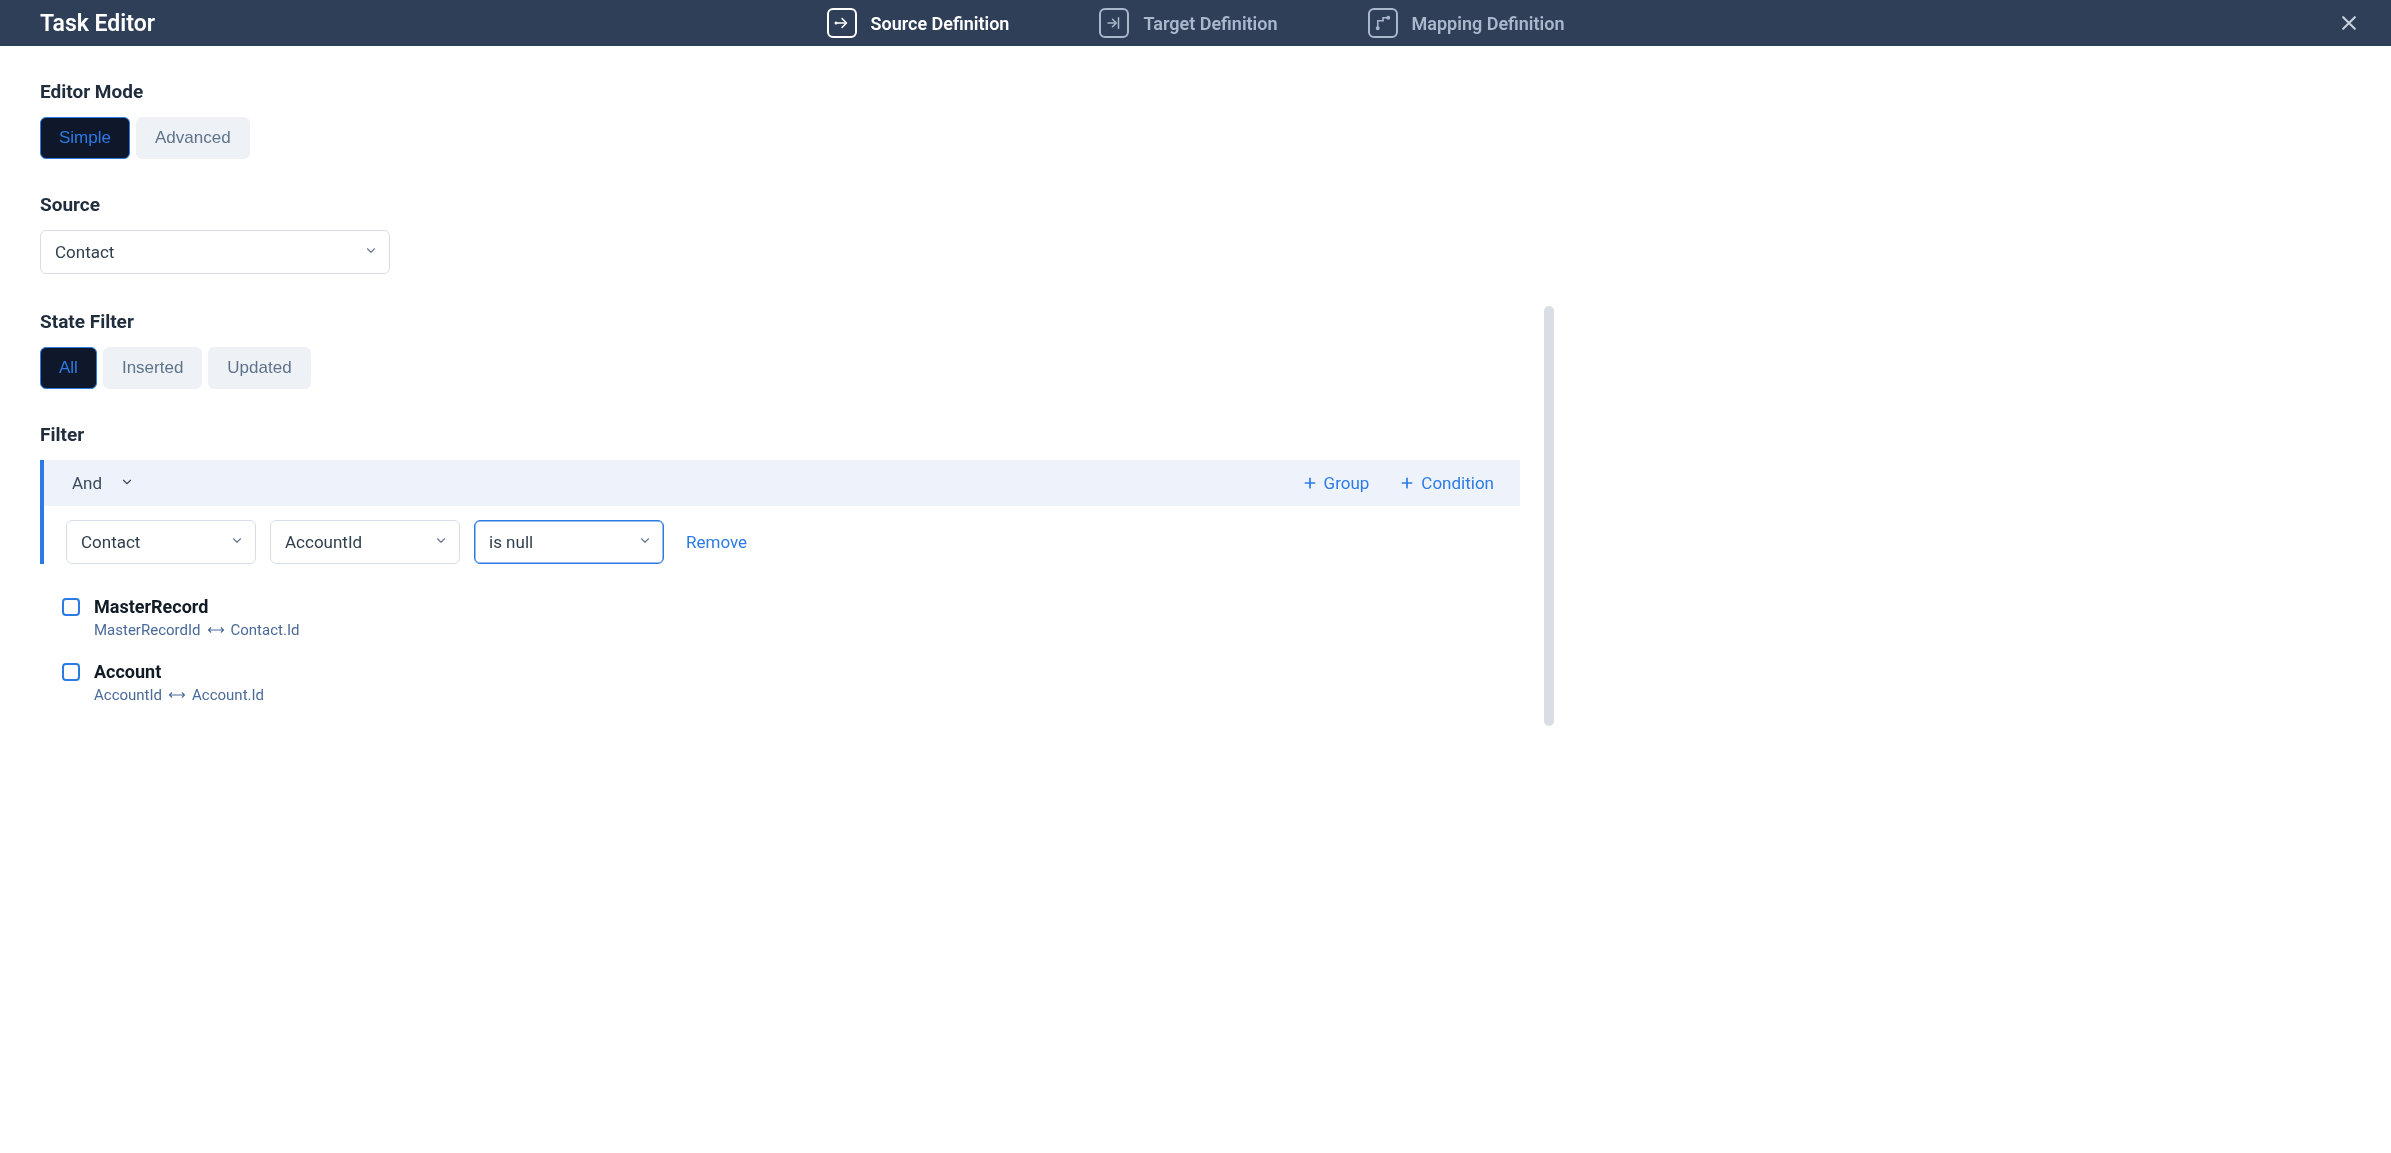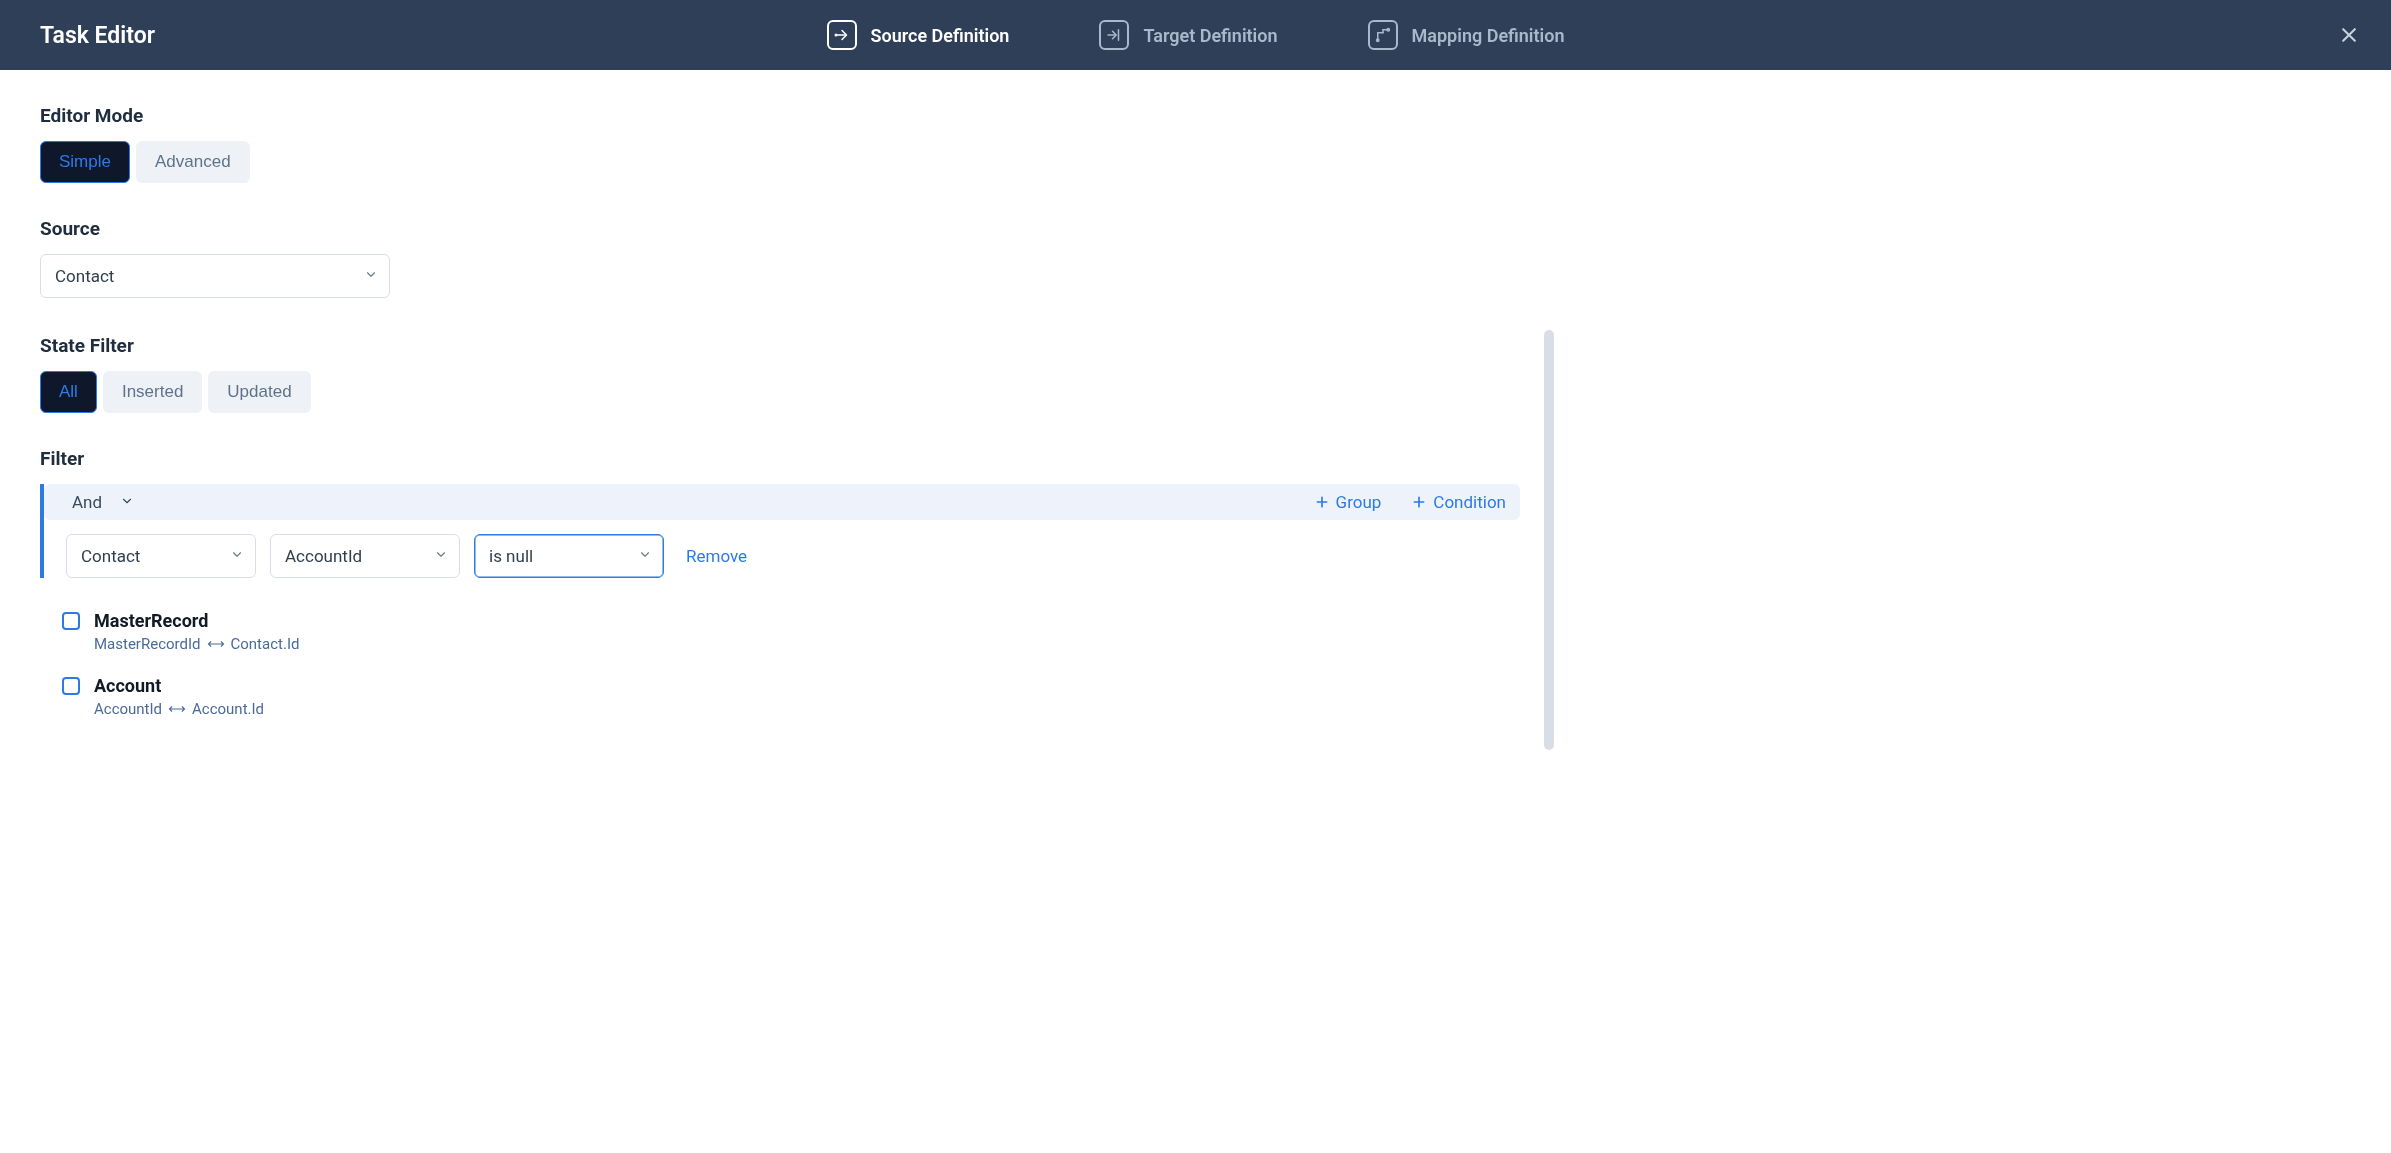--- a/index.html
+++ b/index.html
@@ -14,21 +14,21 @@
   }
   html,body{margin:0;padding:0;font-family:-apple-system,BlinkMacSystemFont,"Segoe UI",Roboto,Helvetica,Arial,sans-serif;color:var(--text);background:#fff;}
   *{box-sizing:border-box}
 
   
   .topbar{
     background:#2f3e55;
     background:linear-gradient(#30405a,#2e3d54);
     background:#2f3f58;
     color:#fff;
-    height:70px;
+    height:46px;
     display:flex;
     align-items:center;
     padding:0 40px;
     position:relative;
   }
   .topbar-title{
     font-size:23px;
     font-weight:600;
   }
   .nav{
@@ -96,21 +96,21 @@
   .select-box.selected{border-color:var(--blue);box-shadow:inset 0 0 0 0.5px var(--blue);}
   .select .chev{position:absolute;right:12px;top:50%;transform:translateY(-50%);pointer-events:none;color:#6b7b8c}
   .chev svg{width:14px;height:14px;stroke:currentColor;fill:none;stroke-width:2;stroke-linecap:round;stroke-linejoin:round}
 
   .source-row{margin-bottom:36px}
   .source-row .select-box{width:350px}
 
   
   .filter-wrapper{border-left:4px solid var(--blue);padding-left:0;margin-top:6px;margin-bottom:32px}
   .filter-header{
-    background:var(--panel);height:36px;display:flex;align-items:center;padding:0 14px 0 28px;justify-content:space-between;border-radius:6px;
+    background:var(--panel);height:46px;display:flex;align-items:center;padding:0 26px 0 28px;justify-content:space-between;
   }
   .fh-left{display:flex;align-items:center;gap:18px;color:#3a4a5c;font-size:17px}
   .fh-left .chev{position:static;transform:none;}
   .fh-actions{display:flex;align-items:center;gap:30px;color:var(--blue);font-size:17px}
   .fh-actions .act{display:flex;align-items:center;gap:6px;cursor:pointer}
   .fh-actions svg{width:16px;height:16px;stroke:currentColor;fill:none;stroke-width:2.5;stroke-linecap:round}
 
   .filter-row{
     display:flex;align-items:center;gap:14px;padding:14px 0 0 22px;
   }

